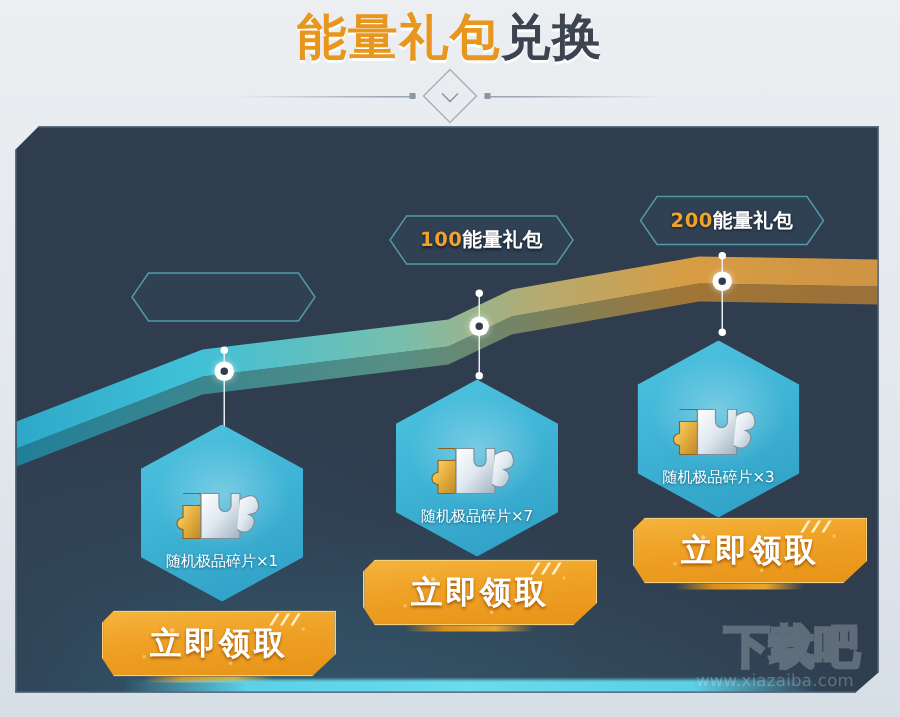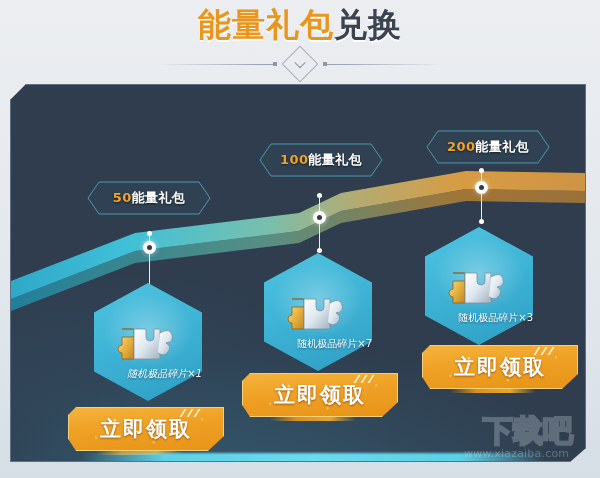--- a/index.html
+++ b/index.html
@@ -201,21 +201,21 @@
   .hex-reward .icon {
     position: absolute;
     left: 50%; top: 34px;
     transform: translateX(-50%);
     width: 62px; height: 44px;
   }
   .hex-reward .caption {
     position: absolute;
     left: 0; right: 0;
     bottom: 20px;
-    text-align: right;
+    text-align: center;
     font-size: 10px;
     color: #ffffff;
     font-family: "DejaVu Sans", "Liberation Sans", sans-serif;
     text-shadow: 0 1px 2px rgba(0,40,60,.6);
     white-space: nowrap;
   }
 
   
   .claim-btn {
     position: absolute;
@@ -340,26 +340,25 @@
 
       <path d="M 0,214 L 124,166 L 288,146 L 330,126 L 455,104 L 576,106 L 576,118 L 455,116 L 330,138 L 288,158 L 124,178 L 0,226 Z" fill="url(#ribGradEdge)" opacity="0.85"></path>
 
       <path d="M 0,196 L 124,148 L 288,128 L 330,108 L 455,86 L 576,88 L 576,106 L 455,104 L 330,126 L 288,146 L 124,166 L 0,214 Z" fill="url(#ribGrad)"></path>
     </svg>
 
     <div class="tier-label" style="left:76px; top:96px;">
       <svg class="hexframe" viewBox="0 0 124 34" preserveAspectRatio="none">
         <polygon points="12,1 112,1 123,17 112,33 12,33 1,17" fill="rgba(48,70,88,0.55)" stroke="#4f9aaa" stroke-width="1"></polygon>
       </svg>
-      <span class="txt"><span class="num">50</span><span>能量礼包</span></span>
     </div>
     <div class="stem" style="left:138px; top:148px; height:56px;"></div>
     <div class="node" style="left:132px; top:156px;"></div>
 
-    <div class="hex-reward" style="left:83px; top:198px;font-style:italic;">
+    <div class="hex-reward" style="left:83px; top:198px;">
       <div class="hexbody"></div>
       <div class="shine"></div>
       <svg class="icon" viewBox="0 0 62 44">
         <defs>
           <linearGradient id="pzGold1" x1="0" y1="0" x2="1" y2="1">
             <stop offset="0" stop-color="#ffe9a0"></stop>
               <stop offset="0.5" stop-color="#e8b340"></stop>
               <stop offset="1" stop-color="#b9812a"></stop>
           </linearGradient>
           <linearGradient id="pzSil1" x1="0" y1="0" x2="1" y2="1">

